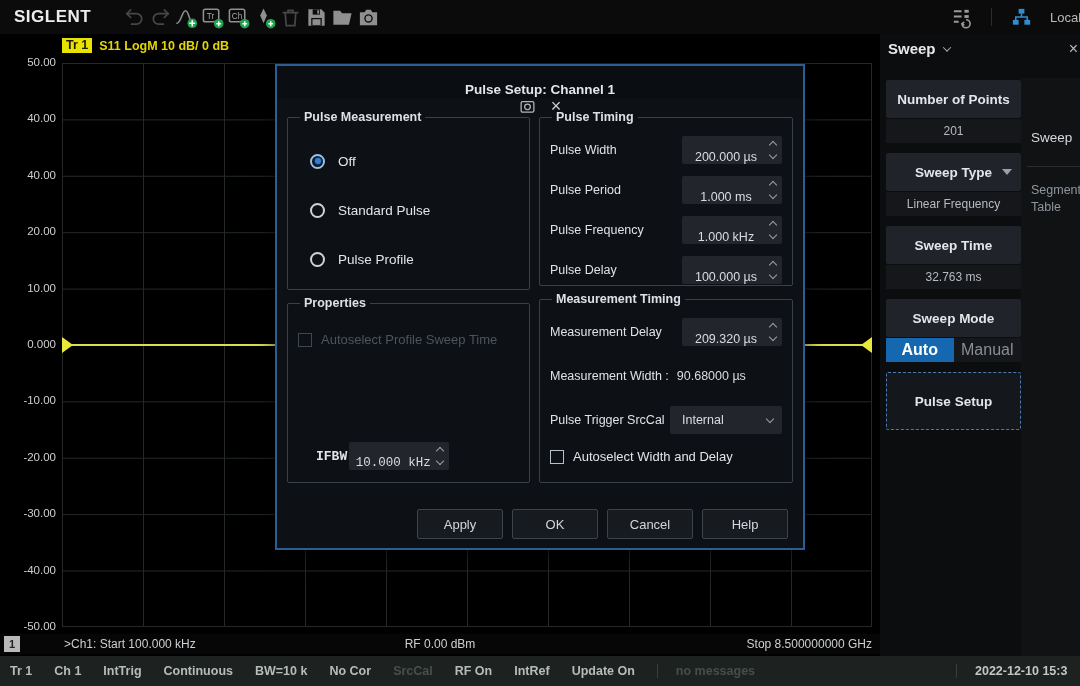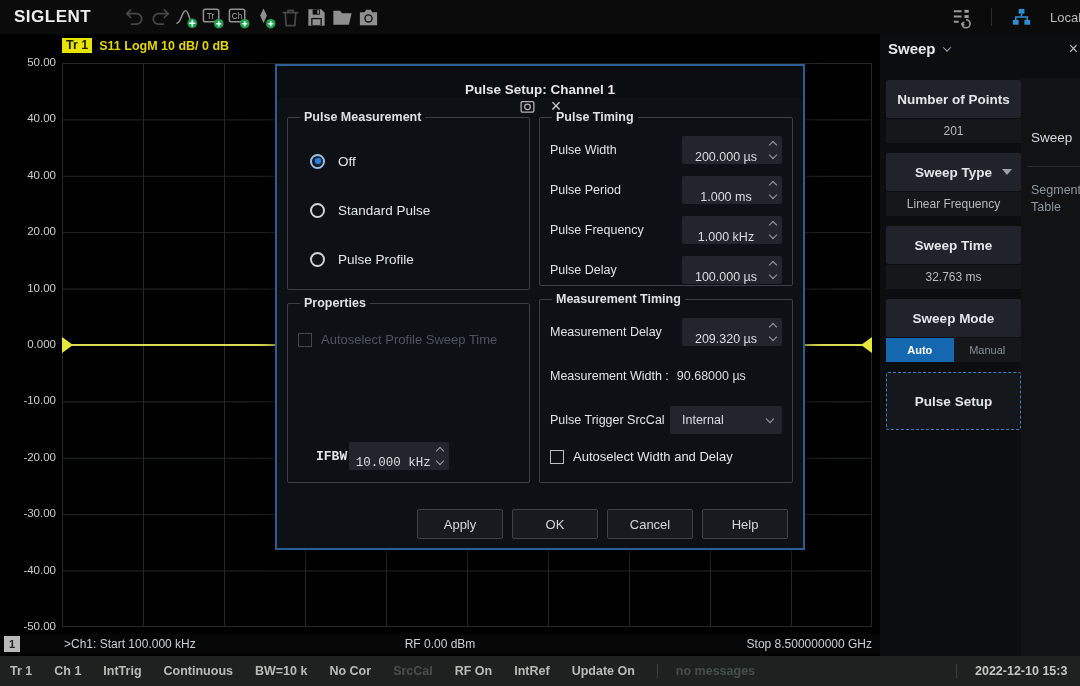--- a/index.html
+++ b/index.html
@@ -42,21 +42,21 @@
   
   .sidebar { position:absolute; left:880px; top:34px; width:200px; height:622px; background:#0b0d0f; }
   .sb-header { position:absolute; left:8px; top:6px; display:flex; align-items:center; gap:8px; color:#e8e8e8; font-size:15px; font-weight:700; }
   .sb-close { position:absolute; right:2px; top:6px; color:#b9b9b9; font-size:16px; }
   .sb-menu { position:absolute; left:6px; top:46px; width:135px; }
   .sb-item { margin-bottom:10px; }
   .sb-btn { position:relative; height:38px; background:#20242a; border-radius:2px; display:flex; align-items:center; justify-content:center; color:#e3e6e9; font-size:13.5px; font-weight:700; }
   .sb-val { height:24px; margin-top:1px; background:#15171b; display:flex; align-items:center; justify-content:center; color:#b6bbc0; font-size:12px; }
   .sb-dd { position:absolute; right:9px; width:0; height:0; border-left:5px solid transparent; border-right:5px solid transparent; border-top:6px solid #9aa0a6; }
   .sb-toggle { height:24px; margin-top:1px; display:flex; }
-  .sb-toggle > div { flex:1; display:flex; align-items:center; justify-content:center; font-size:11px;text-align:right; }
+  .sb-toggle > div { flex:1; display:flex; align-items:center; justify-content:center; font-size:16px;text-align:right; }
   .tg-on  { background:#1568b0; color:#fff; font-weight:700; }
   .tg-off { background:#15171b; color:#878e95; }
   .sb-pulse { height:58px; background:#14171c; border:1px dashed #4a7ab0; border-radius:2px; display:flex; align-items:center; justify-content:center; color:#e3e6e9; font-size:13.5px; font-weight:700; }
   .sb-tabs { position:absolute; left:141px; top:44px; width:59px; height:578px; background:#101214; }
   .sb-tab-active { position:absolute; left:10px; top:52px; color:#d6dade; font-size:13.5px; }
   .sb-tab-div { position:absolute; left:6px; top:88px; width:53px; height:1px; background:#2a2e32; }
   .sb-tab { position:absolute; left:10px; top:104px; color:#8f969c; font-size:12.5px; line-height:1.35; }
   .chev { display:inline-block; width:6px; height:6px; border-right:1.6px solid #aab0b6; border-bottom:1.6px solid #aab0b6; }
   .chev.down { transform:rotate(45deg) translate(-1px,-1px); }
 

